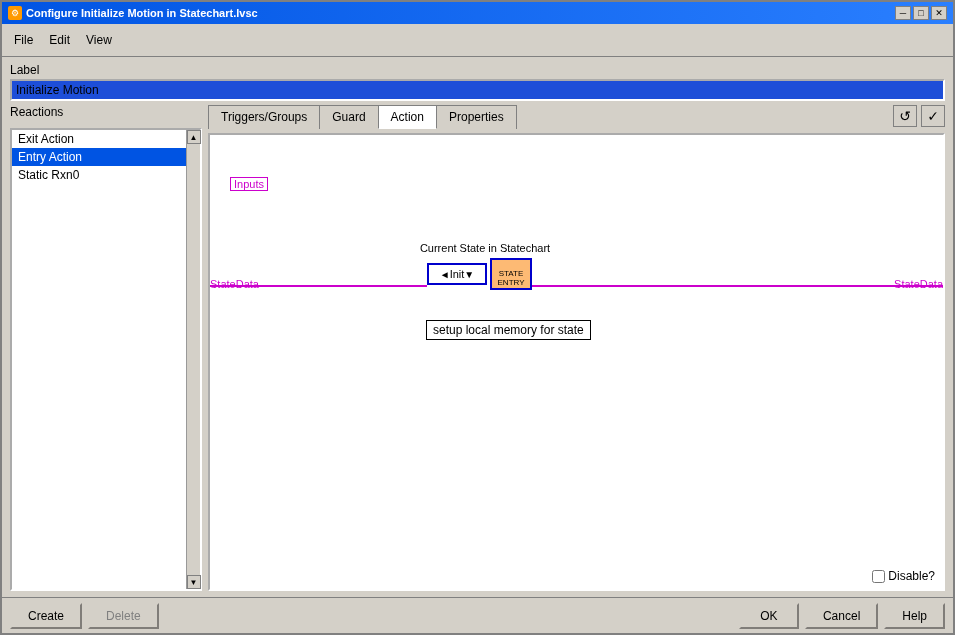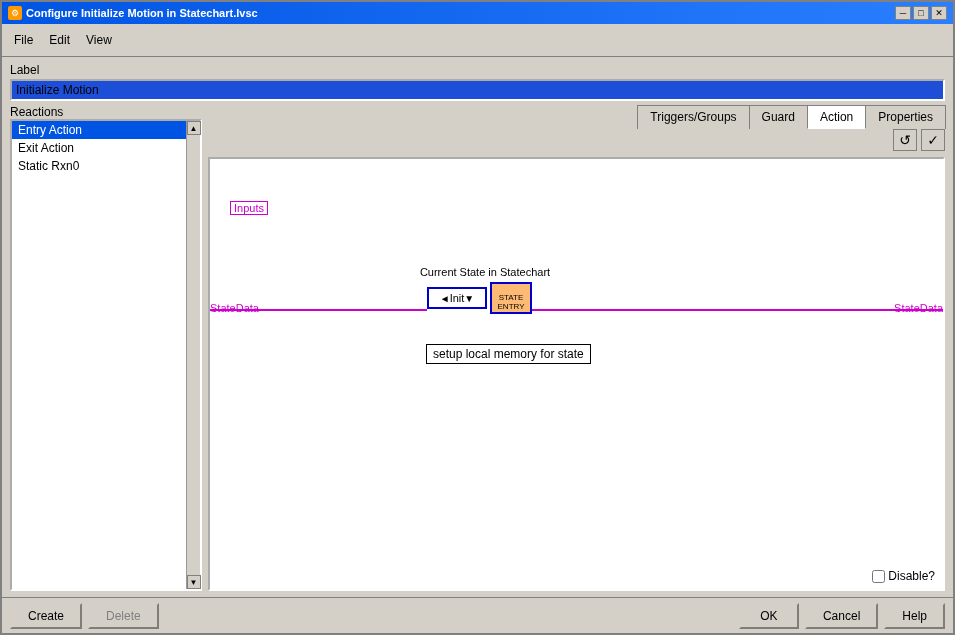--- a/index.html
+++ b/index.html
@@ -100,21 +100,21 @@
     }
     .main-panel {
       flex: 1;
       display: flex;
       gap: 6px;
     }
     .reactions-panel {
       width: 192px;
       display: flex;
       flex-direction: column;
-      gap: 0;
+      gap: 9px;
       flex-shrink: 0;
       justify-content: flex-end;
     }
     .reaction-item {
       padding: 2px 6px;
       cursor: pointer;
       font-size: 12px;
     }
     .reaction-item.selected {
       background: #0054e3;
@@ -123,21 +123,20 @@
     .right-panel {
       flex: 1;
       display: flex;
       flex-direction: column;
       gap: 4px;
     }
     .tabs-and-buttons {
       display: flex;
       align-items: flex-end;
       justify-content: space-between;
-      flex-direction: column;
     }
     .tabs {
       display: flex;
       gap: 0;
     }
     .tab {
       padding: 4px 12px;
       border: 1px solid #808080;
       background: #d4d0c8;
       cursor: pointer;
@@ -339,22 +338,22 @@
       <span class="section-label">Label</span>
       <input class="label-input" type="text" value="Initialize Motion" style="">
     </div>
 
     <div class="main-panel">
 
       <div class="reactions-panel">
         <span class="section-label">Reactions</span>
         <div style="flex:1; display:flex; flex-direction:row; border: 2px inset #fff; background:white;">
           <div style="flex:1;">
+            <div class="reaction-item">Exit Action</div>
             <div class="reaction-item selected">Entry Action</div>
-            <div class="reaction-item">Exit Action</div>
             <div class="reaction-item">Static Rxn0</div>
           </div>
           <div style="width:14px; background:#d4d0c8; border-left:1px solid #999; display:flex; flex-direction:column; align-items:center;">
             <div class="scroll-arrow">▲</div>
             <div style="flex:1;"></div>
             <div class="scroll-arrow">▼</div>
           </div>
         </div>
       </div>
 

